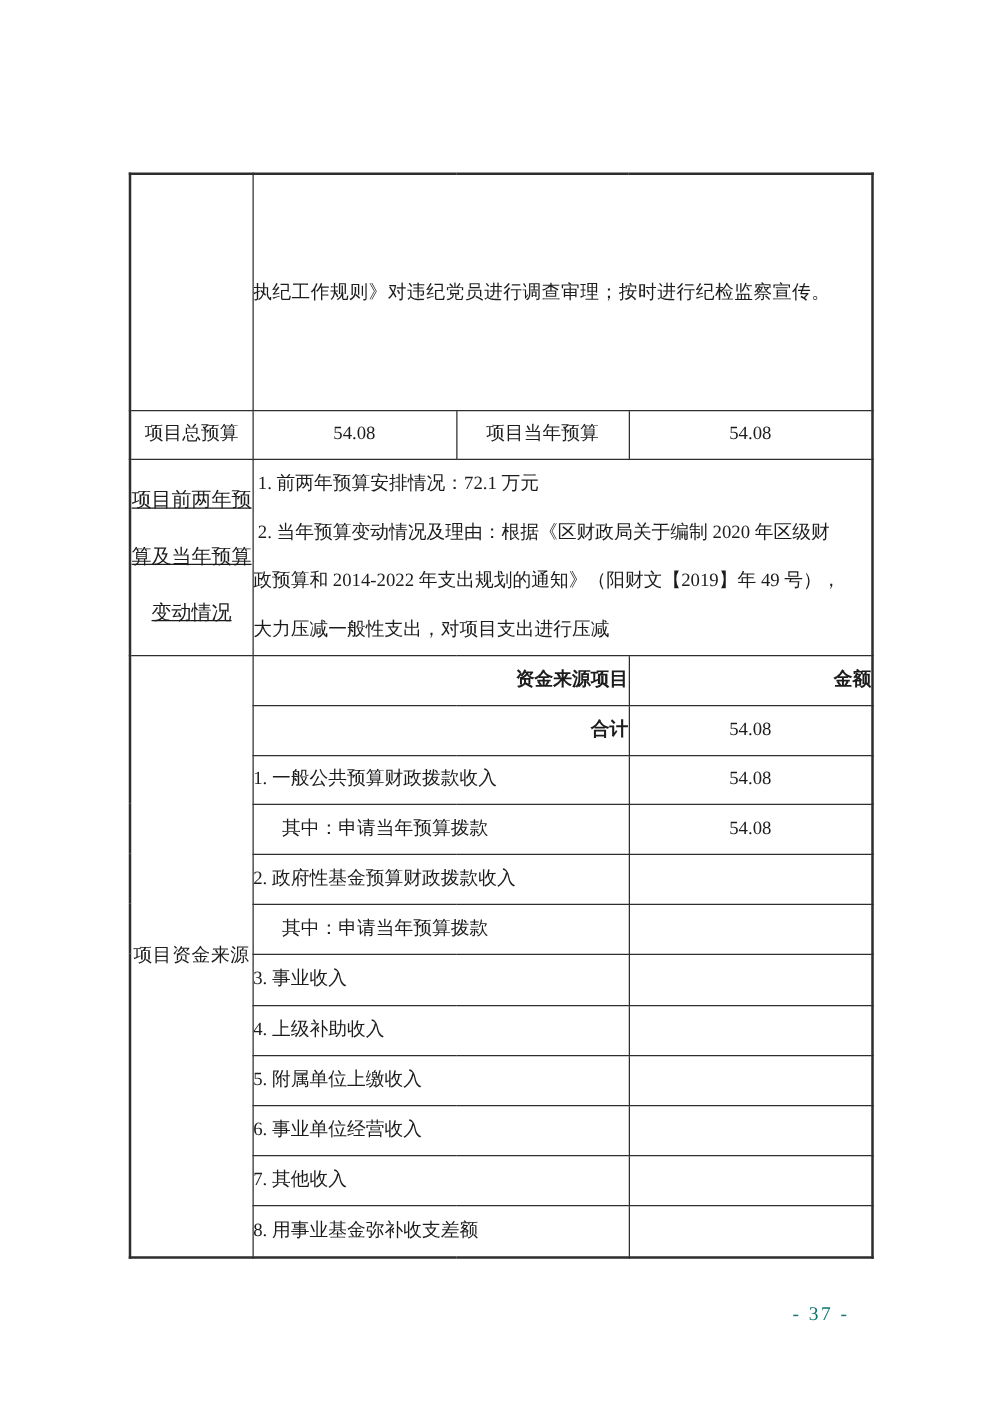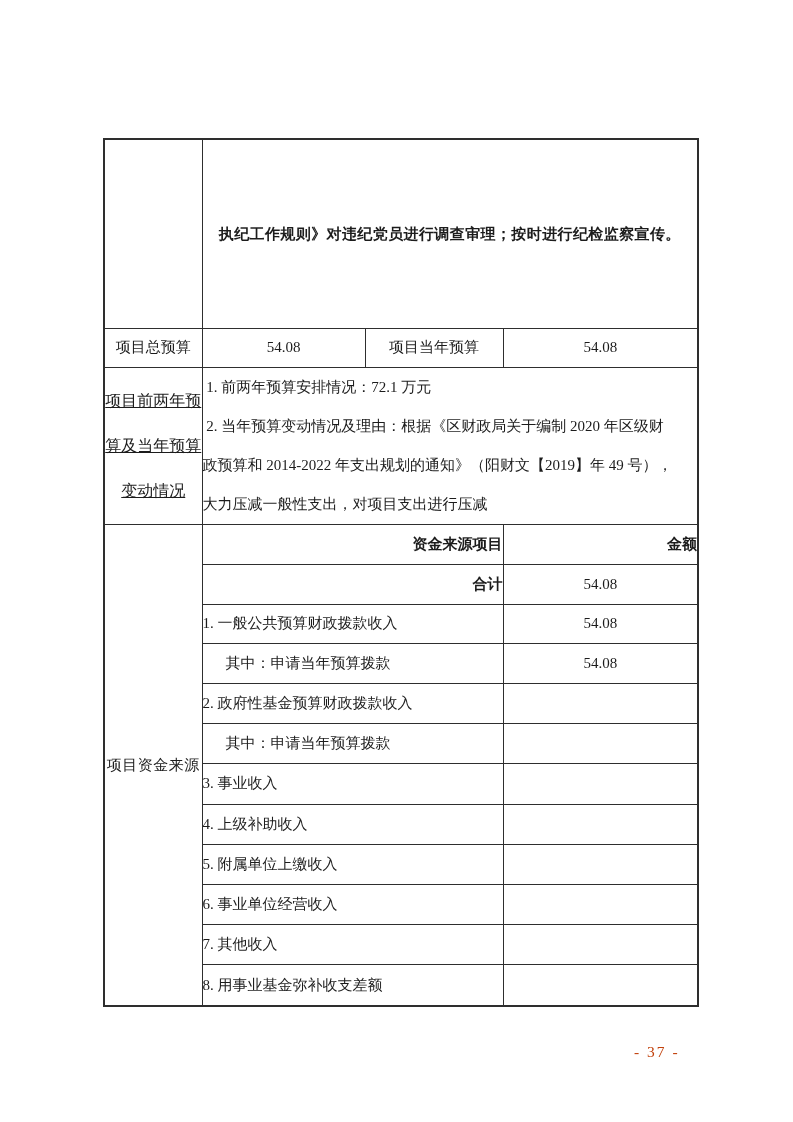--- a/index.html
+++ b/index.html
@@ -29,24 +29,23 @@
     border: 1px solid #2e2e2e;
     padding: 0;
     font-size: 15px;
     vertical-align: middle;
     overflow: hidden;
     line-height: 1.35;
   }
   .cell-center { text-align: right; font-weight: bold; }
   .cont-cell {
     vertical-align: top;
-    text-align: center;
+    text-align: left;
     padding: 7px 6px 0 4px;
     letter-spacing: 0.4px;
-    font-weight: bold;
   }
   .label-cell { text-align: center; font-size: 14.5px; }
   .num-cell { text-align: center; font-size: 15px; }
   .history-label div {
     line-height: 45px;
     text-align: center;
     font-size: 16px;
     text-decoration: underline;
   }
   .para { padding-left: 5px; text-align: left; }
@@ -57,21 +56,21 @@
   }
   .item-cell { text-align: left; padding-left: 4px; margin-left: 13px; }
   .item-cell.indent { padding-left: 23px; }
   .funding-label { text-align: center; font-size: 14.5px; letter-spacing: 0.5px; margin-top: 32px; }
   .page-number {
     position: absolute;
     left: 634px;
     top: 1043px;
     font-size: 15.5px;
     letter-spacing: 2px;
-    color: #c2410c;
+    color: #0f766e;
   }
 </style>
 </head>
 <body>
 
 <div class="page">
 
   <table class="budget">
     <colgroup>
       <col style="width:98px">

